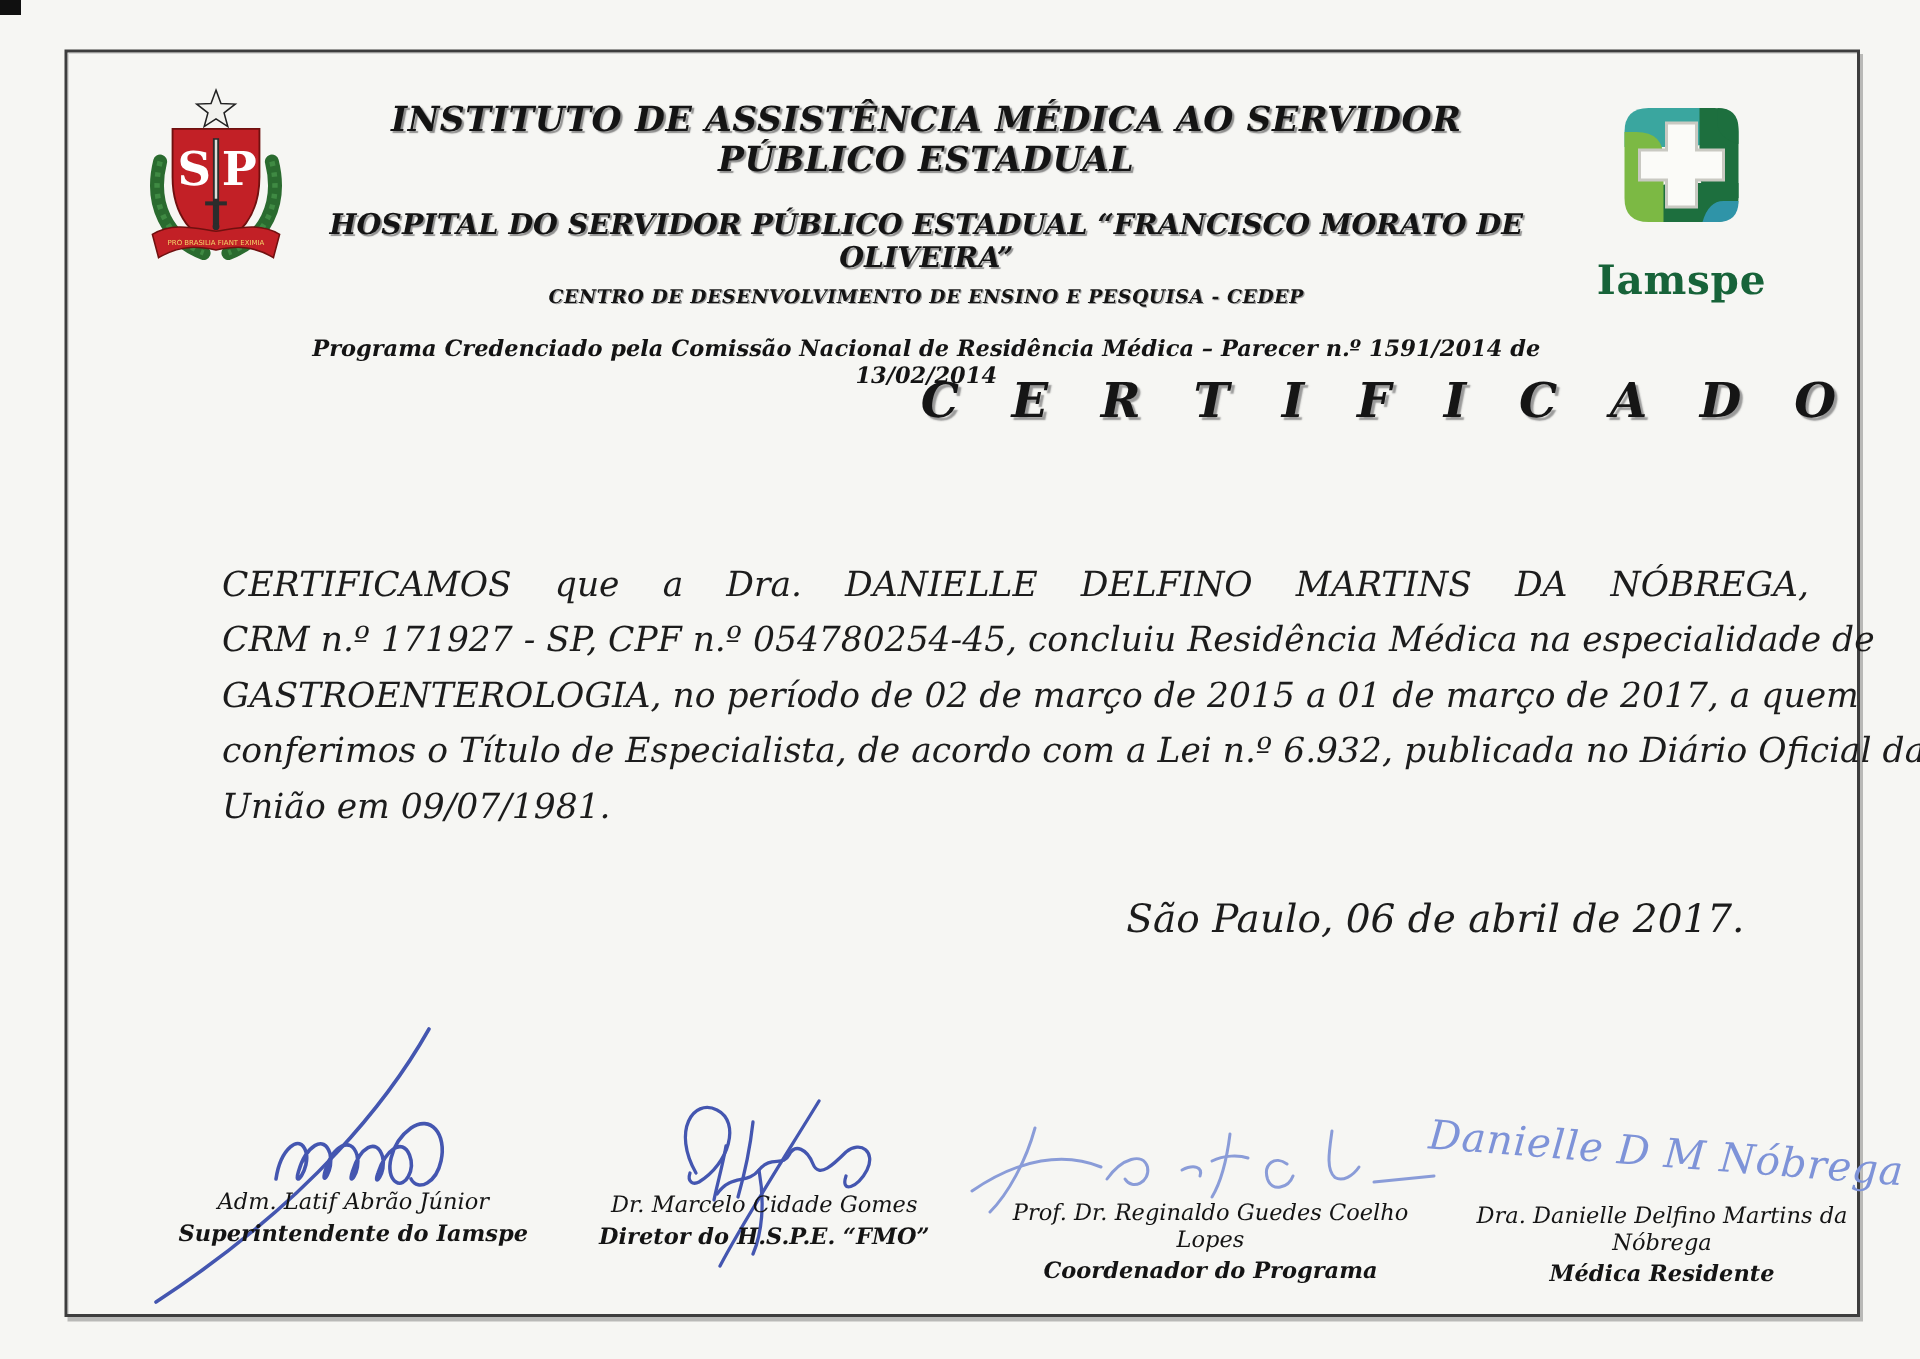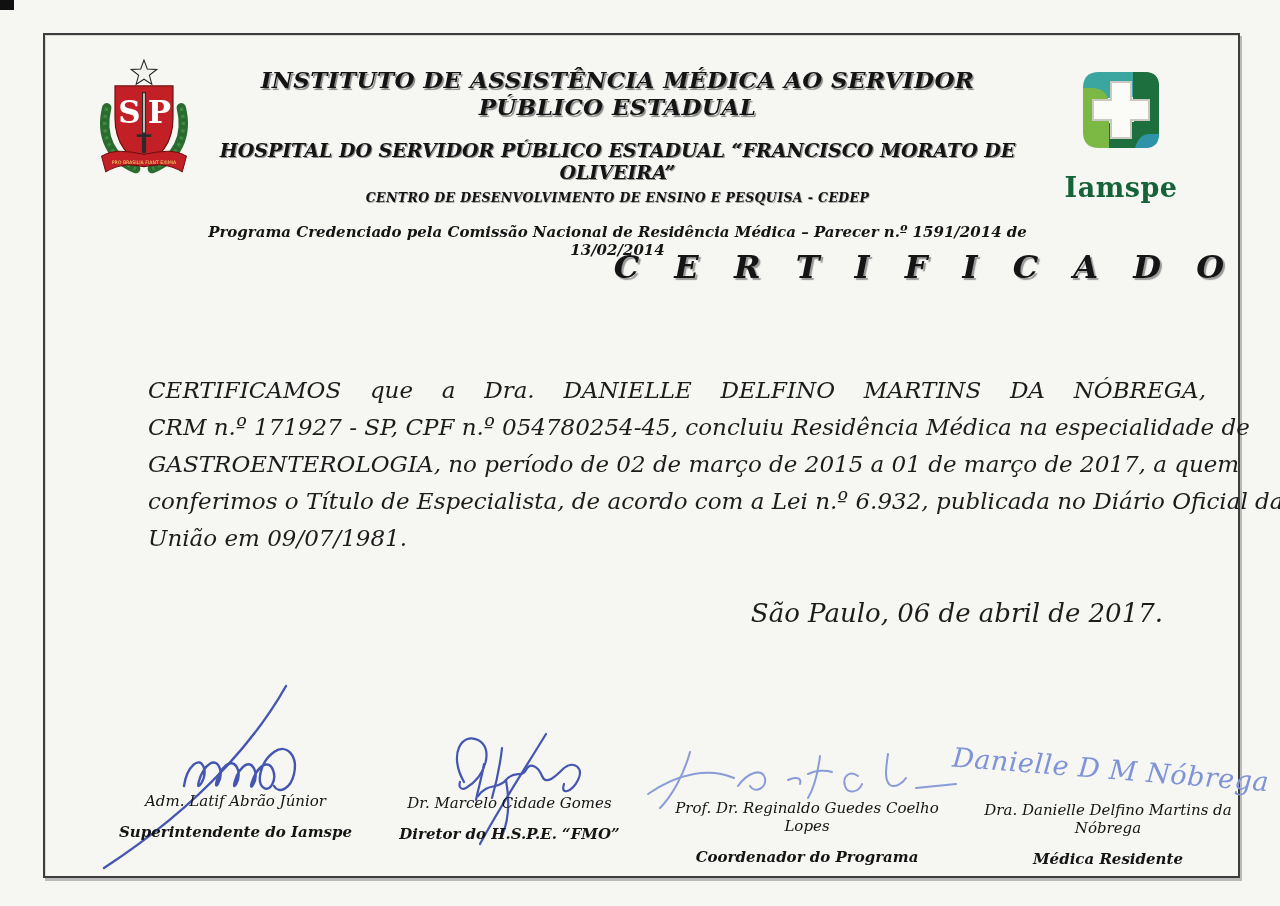--- a/index.html
+++ b/index.html
@@ -44,21 +44,21 @@
   }
   .bline{white-space:nowrap; text-align:justify; text-align-last:justify; width:1058px;margin-left:36px;}
   .bline-last{text-align-last:left;}
   .dateline{
     position:absolute; right:117px; top:598px;
     font-style:italic; font-size:26px; color:#1c1c1c;
   }
   
   .sig-label{position:absolute; text-align:center; font-style:italic; color:#141414;}
   .sig-name{font-size:15px; font-weight:normal;}
-  .sig-role{font-size:15px; margin-top:13px; font-weight:600;}
+  .sig-role{font-size:15px; margin-top:3px; font-weight:600;}
   .lbl1{left:118px; top:792px; width:235px;}
   .lbl2{left:392px; top:794px; width:235px;}
   .lbl3{left:662px; top:799px; width:290px;}
   .lbl4{left:958px; top:801px; width:300px;}
   .ink{position:absolute; pointer-events:none;}
   .ink1{left:88px; top:682px;}
   .ink2{left:418px; top:718px;}
   .ink3{left:638px; top:742px;}
   .hand4{
     position:absolute; left:952px; top:754px; width:320px;

